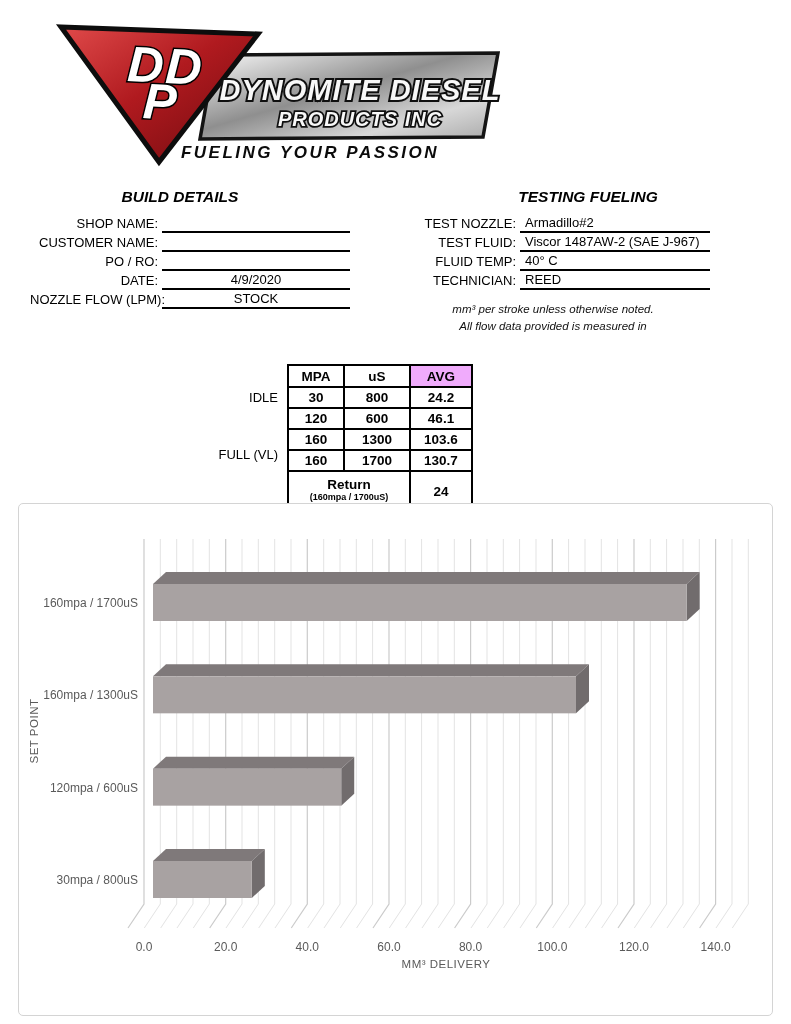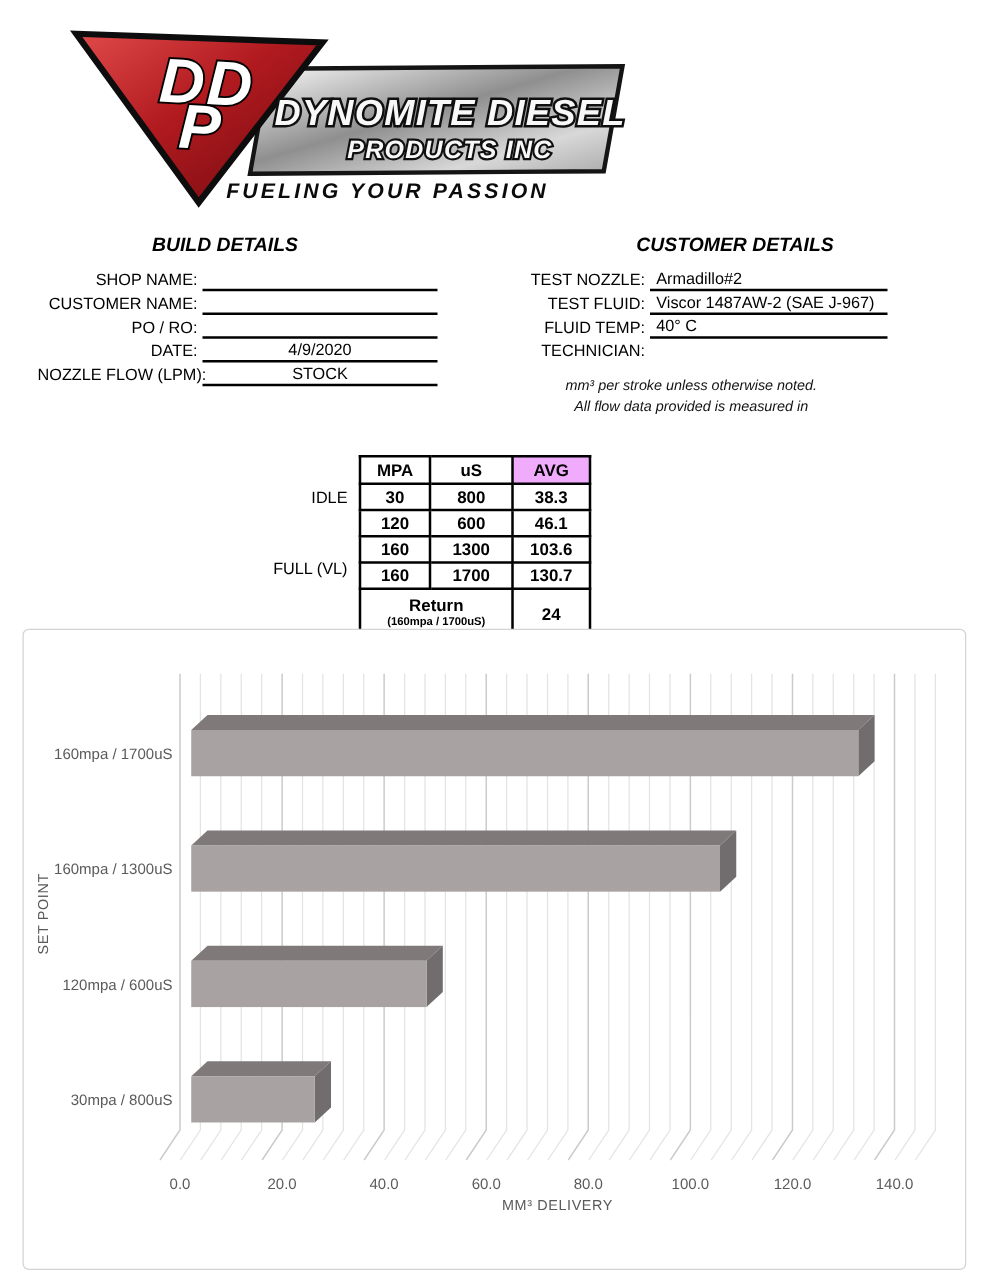--- a/index.html
+++ b/index.html
@@ -99,57 +99,58 @@
     <div class="frow">
       <div class="flabel">DATE:</div>
       <div class="ffield">4/9/2020</div>
     </div>
     <div class="frow">
       <div class="flabel">NOZZLE FLOW (LPM):</div>
       <div class="ffield">STOCK</div>
     </div>
   </div>
 
-  <div class="sec-title" style="left:420px;top:188px;width:336px;">CUSTOMER DETAILS</div>
+  <div class="sec-title" style="left:420px;top:188px;width:336px;">TESTING FUELING</div>
   <div class="td-rows">
     <div class="frow">
       <div class="flabel">TEST NOZZLE:</div>
       <div class="ffield">Armadillo#2</div>
     </div>
     <div class="frow">
       <div class="flabel">TEST FLUID:</div>
       <div class="ffield">Viscor 1487AW-2 (SAE J-967)</div>
     </div>
     <div class="frow">
       <div class="flabel">FLUID TEMP:</div>
       <div class="ffield">40° C</div>
     </div>
     <div class="frow">
       <div class="flabel">TECHNICIAN:</div>
+      <div class="ffield">REED</div>
     </div>
   </div>
   <div class="note">
     <div>mm³ per stroke unless otherwise noted.</div>
     <div>All flow data provided is measured in</div>
   </div>
 
   <div class="side-label" style="top:390px;">IDLE</div>
   <div class="side-label" style="top:447px;">FULL (VL)</div>
 
   <table class="flow-table">
     <tbody>
         <tr>
       <th class="col-mpa">MPA</th>
       <th class="col-us">uS</th>
       <th class="col-avg avg-head">AVG</th>
     </tr>
     <tr>
       <td>30</td>
       <td>800</td>
-      <td>38.3</td>
+      <td>24.2</td>
     </tr>
     <tr>
       <td>120</td>
       <td>600</td>
       <td>46.1</td>
     </tr>
     <tr>
       <td>160</td>
       <td>1300</td>
       <td>103.6</td>

